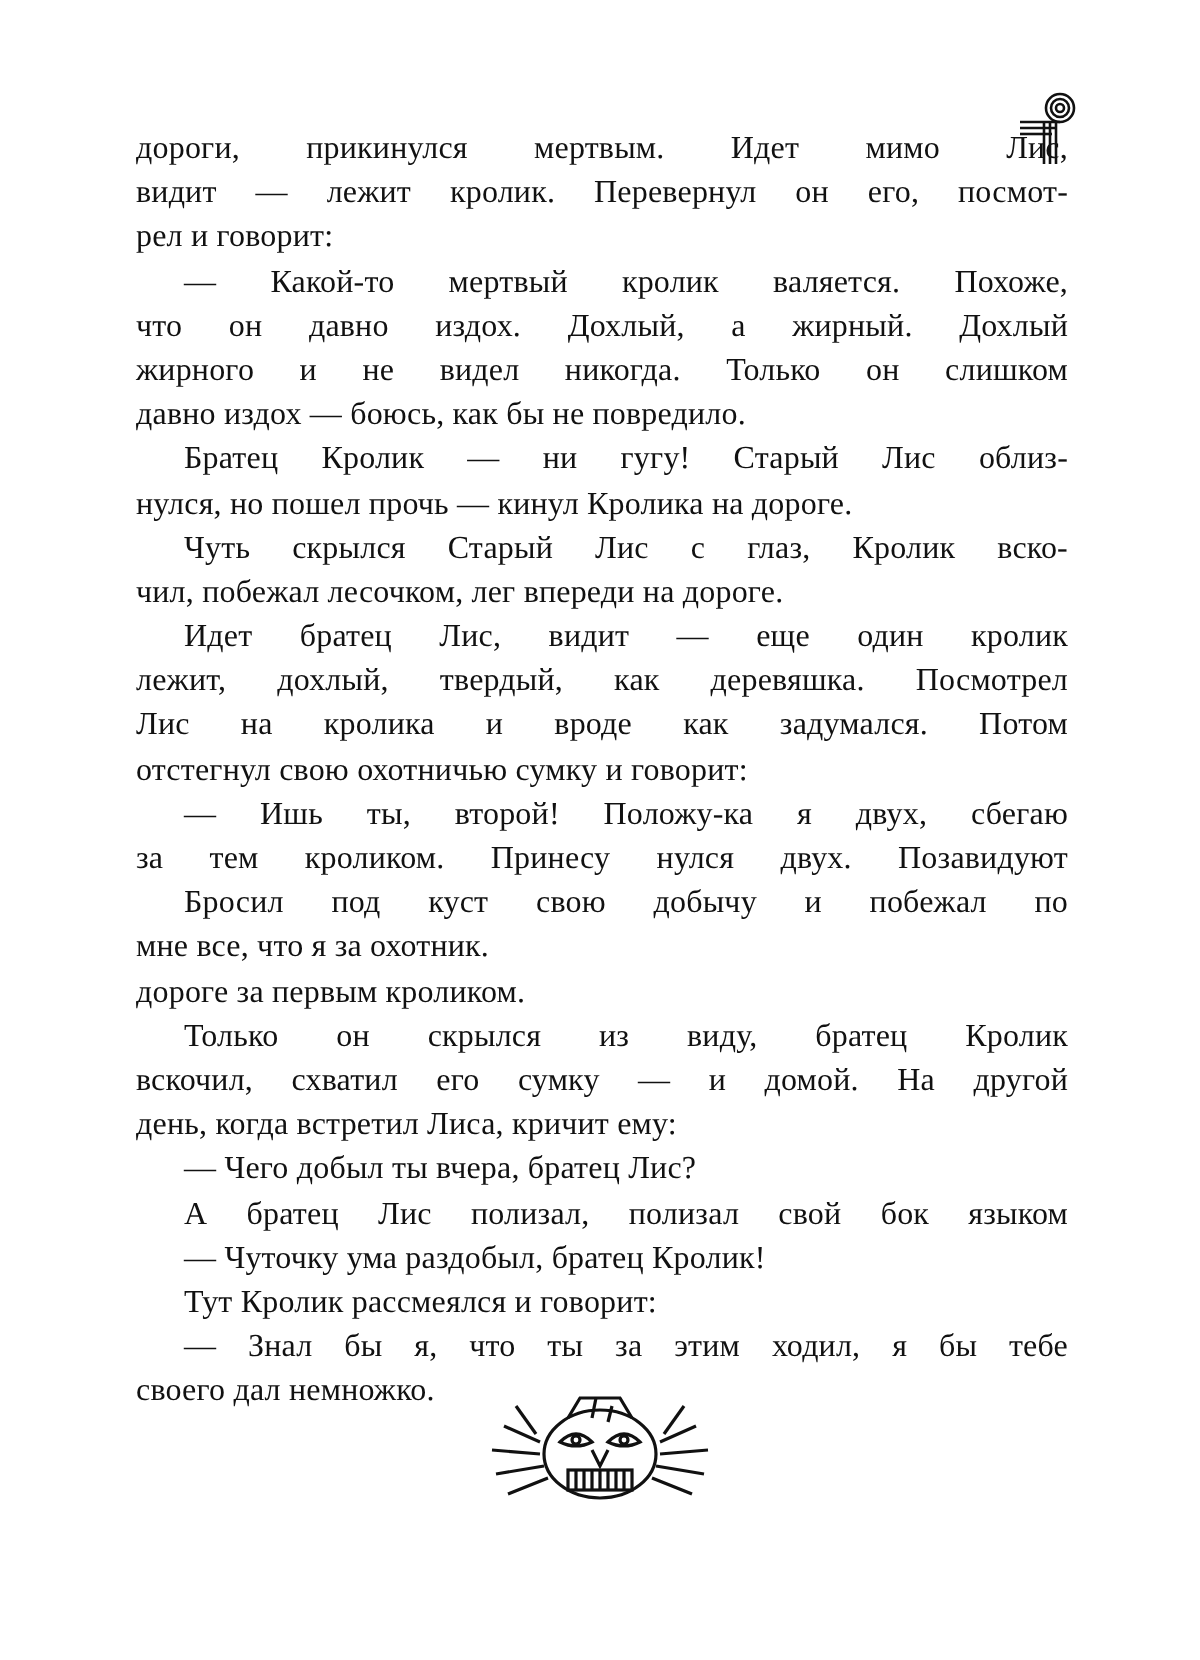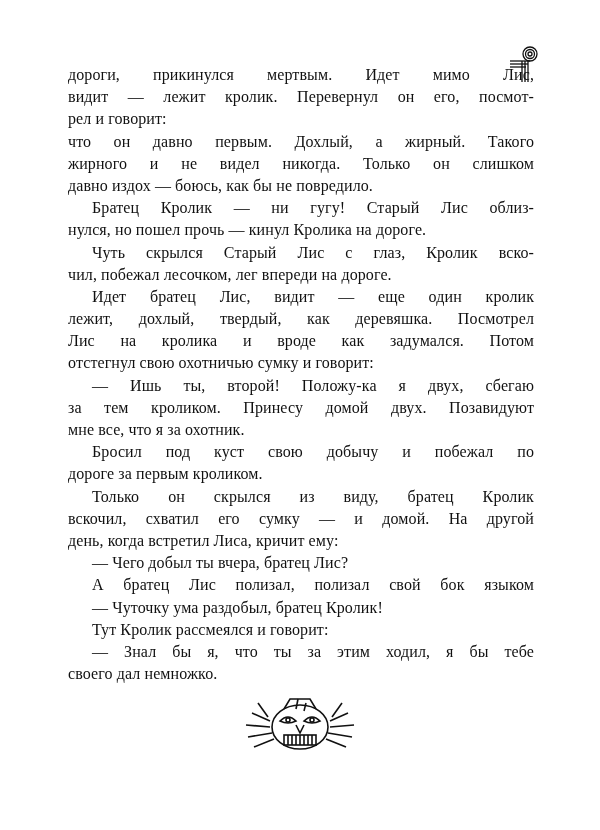--- a/index.html
+++ b/index.html
@@ -36,35 +36,36 @@
       <path d="M17 17 V38"></path>
       <path d="M20 17 V38"></path>
     </g>
   </svg>
 </div>
 
 <div class="page" id="page-text">
     <span class="line">дороги, прикинулся мертвым. Идет мимо Лис,</span>
     <span class="line">видит — лежит кролик. Перевернул он его, посмот-</span>
     <span class="line last">рел и говорит:</span>
-    <span class="line">что он давно первым. Дохлый, а жирный. Такого</span>
+    <span class="line indent">— Какой-то мертвый кролик валяется. Похоже,</span>
+    <span class="line">что он давно издох. Дохлый, а жирный. Дохлый</span>
     <span class="line">жирного и не видел никогда. Только он слишком</span>
     <span class="line last">давно издох — боюсь, как бы не повредило.</span>
     <span class="line indent">Братец Кролик — ни гугу! Старый Лис облиз-</span>
     <span class="line last">нулся, но пошел прочь — кинул Кролика на дороге.</span>
     <span class="line indent">Чуть скрылся Старый Лис с глаз, Кролик вско-</span>
     <span class="line last">чил, побежал лесочком, лег впереди на дороге.</span>
     <span class="line indent">Идет братец Лис, видит — еще один кролик</span>
     <span class="line">лежит, дохлый, твердый, как деревяшка. Посмотрел</span>
     <span class="line">Лис на кролика и вроде как задумался. Потом</span>
     <span class="line last">отстегнул свою охотничью сумку и говорит:</span>
     <span class="line indent">— Ишь ты, второй! Положу-ка я двух, сбегаю</span>
-    <span class="line">за тем кроликом. Принесу домой двух. Позавидуют</span>
+    <span class="line">за тем кроликом. Принесу нулся двух. Позавидуют</span>
+    <span class="line indent">Бросил под куст свою добычу и побежал по</span>
     <span class="line last">мне все, что я за охотник.</span>
-    <span class="line indent">Бросил под куст свою добычу и побежал по</span>
     <span class="line last">дороге за первым кроликом.</span>
     <span class="line indent">Только он скрылся из виду, братец Кролик</span>
     <span class="line">вскочил, схватил его сумку — и домой. На другой</span>
     <span class="line last">день, когда встретил Лиса, кричит ему:</span>
     <span class="line indent last">— Чего добыл ты вчера, братец Лис?</span>
     <span class="line indent">А братец Лис полизал, полизал свой бок языком</span>
     <span class="line indent last">— Чуточку ума раздобыл, братец Кролик!</span>
     <span class="line indent last">Тут Кролик рассмеялся и говорит:</span>
     <span class="line indent">— Знал бы я, что ты за этим ходил, я бы тебе</span>
     <span class="line last">своего дал немножко.</span>

